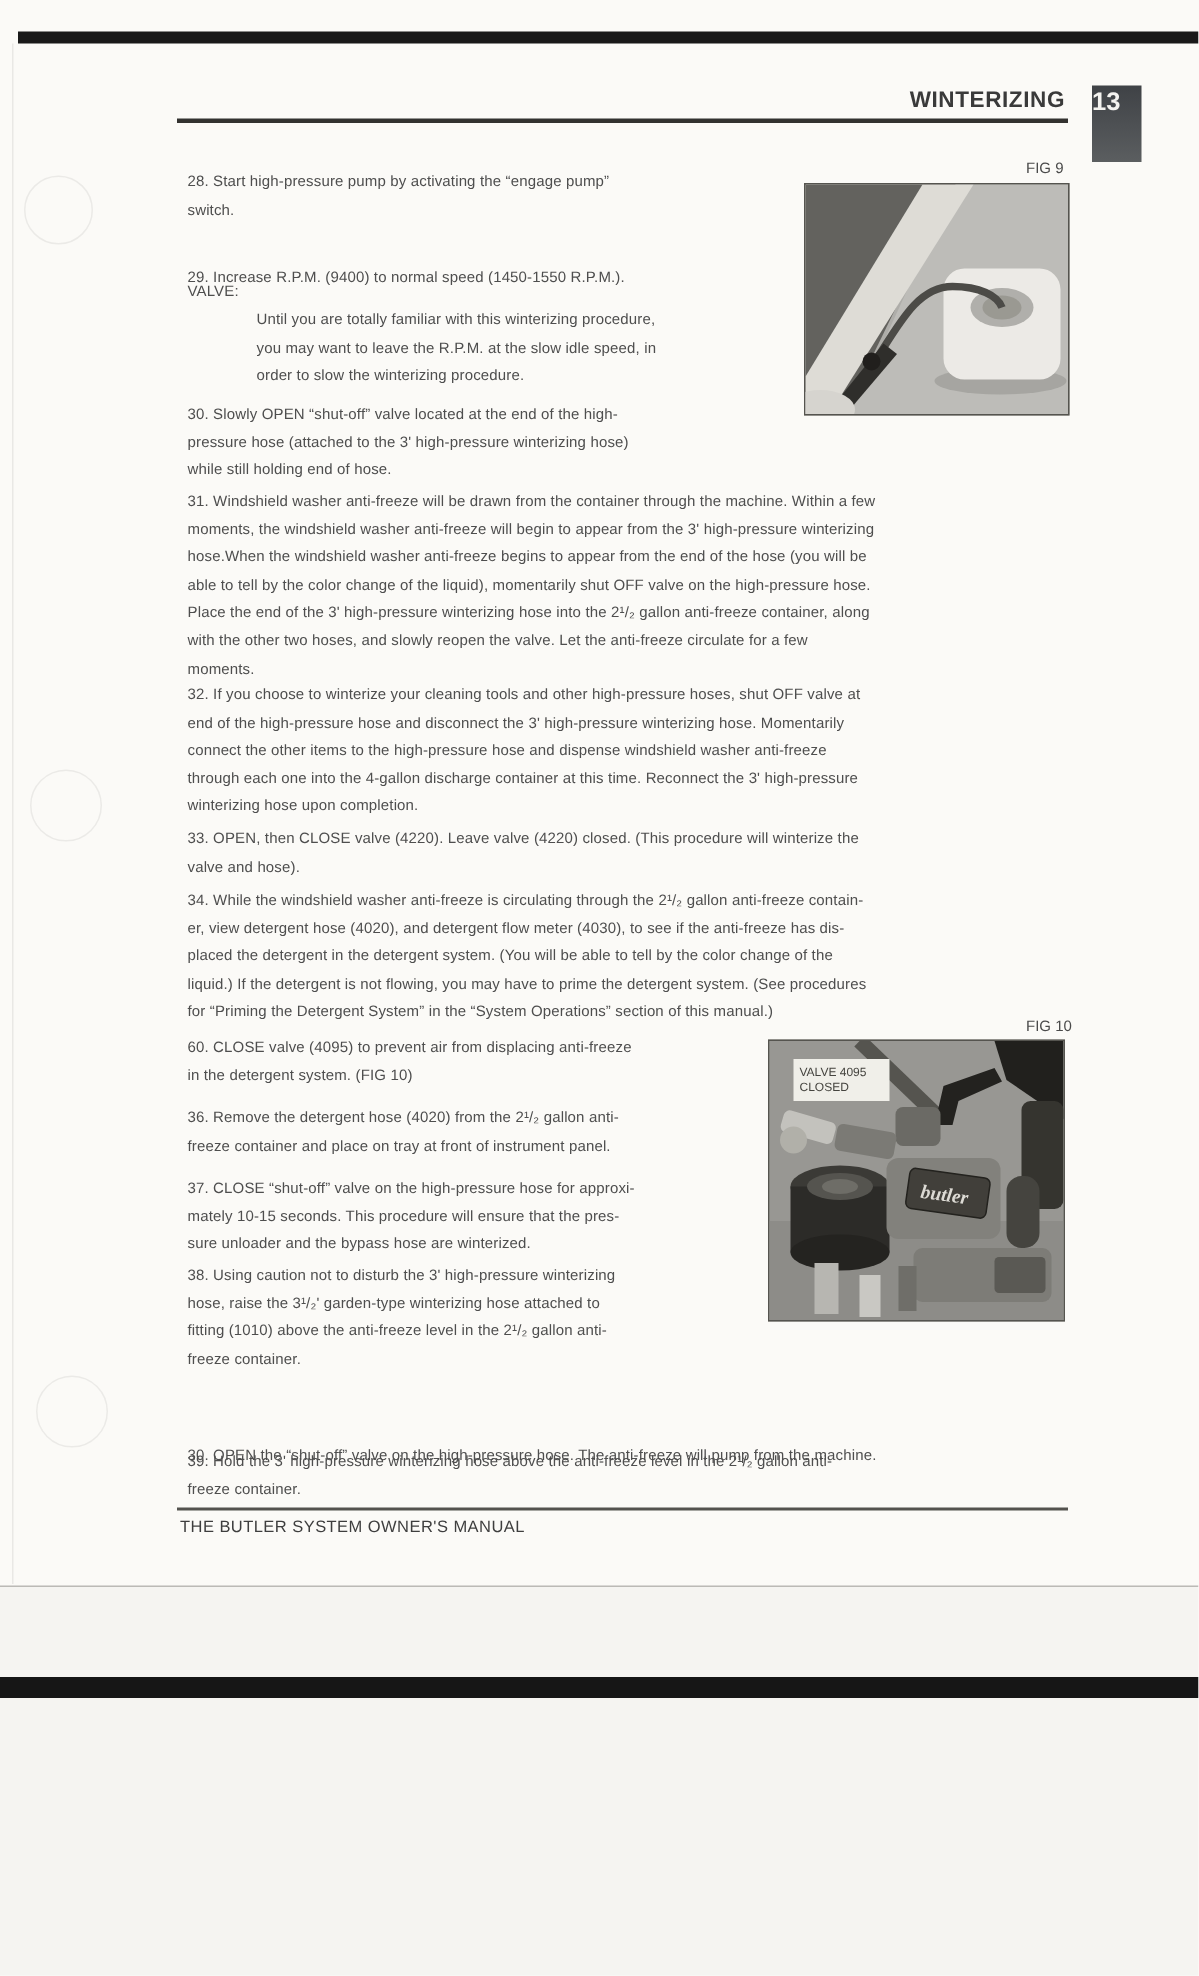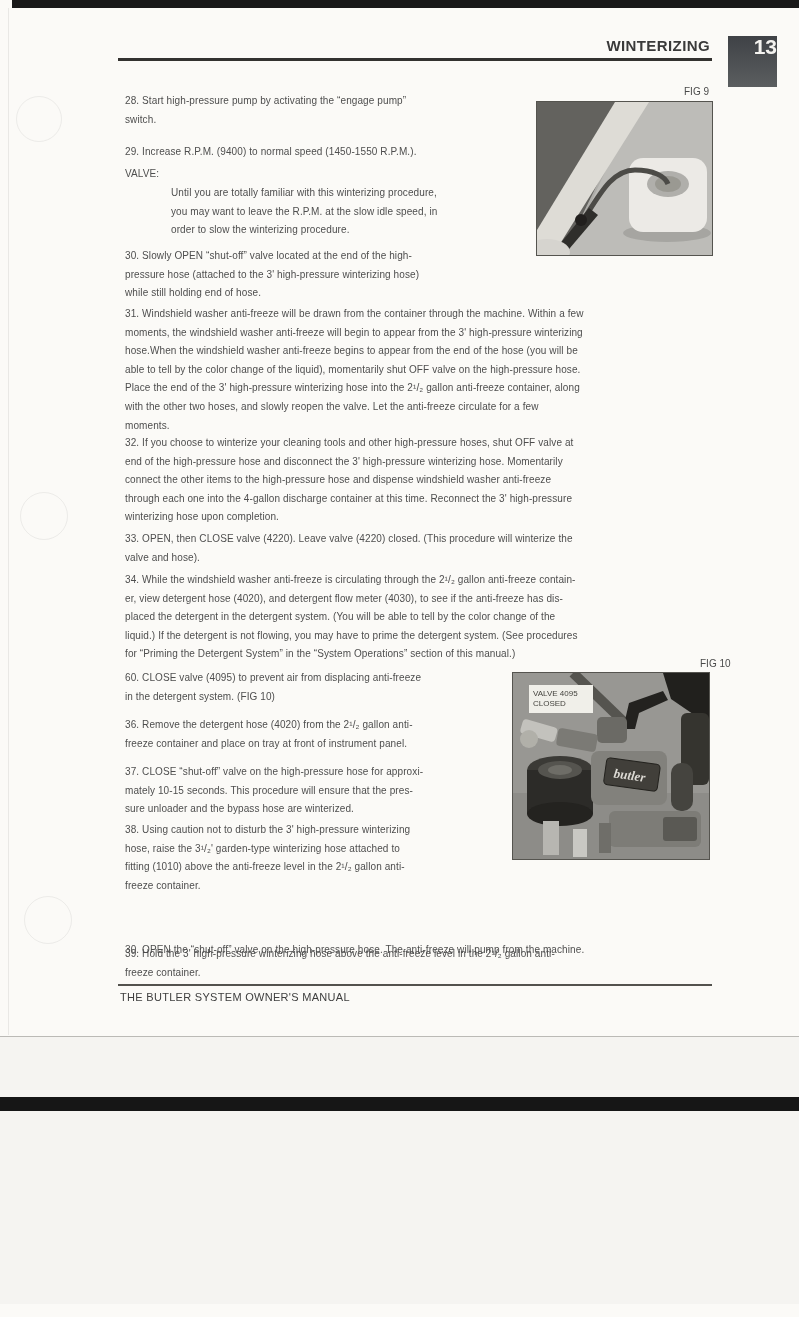--- a/index.html
+++ b/index.html
@@ -1,29 +1,29 @@
 <!DOCTYPE html>
 <html><head>
 <meta charset="utf-8">
 <style>
   html,body{margin:0;padding:0;}
   body{width:799px;height:1317px;background:#fbfaf7;overflow:hidden;
        font-family:"Liberation Sans", sans-serif;}
-  .canvas{position:relative;width:799px;height:1111px;}
+  .canvas{position:relative;width:799px;height:1111px;margin-top:21px;}
   .top-strip{position:absolute;left:12px;top:0;right:0;height:8px;background:#191919;}
   .bottom-strip{position:absolute;left:0;bottom:0;width:799px;height:14px;background:#161616;}
   .below-page{position:absolute;left:0;top:1036px;width:799px;height:267px;background:#f5f4f1;border-top:1px solid #bbbab6;}
   .page-left-edge{position:absolute;left:8px;top:8px;width:1px;height:1027px;background:rgba(0,0,0,0.07);}
   .punch{position:absolute;border:1.5px solid rgba(100,100,95,0.10);border-radius:50%;}
   .hdr-title{position:absolute;top:37px;right:89px;font-size:15px;font-weight:bold;
              color:#3a3a3a;letter-spacing:.4px;}
   .hdr-rule{position:absolute;left:118px;top:58px;width:594px;height:3px;background:#333230;}
   .pagenum{position:absolute;left:728px;top:36px;width:33px;height:51px;
            background:linear-gradient(#3f4246,#5b5e60);color:#f4f3f0;
-           font-size:21px;font-weight:bold;text-align:right;line-height:22px;padding-left:16px;}
+           font-size:17px;font-weight:bold;text-align:left;line-height:22px;}
   .figlabel{position:absolute;font-size:10px;color:#4a4a4a;}
   .photo{position:absolute;border:1px solid #55544f;background:#a5a4a0;}
   .content{position:absolute;left:125px;top:0;width:600px;}
   .step{position:absolute;margin:0;font-size:10px;line-height:18.6px;color:#4e4e4e;
         white-space:pre-wrap;letter-spacing:.1px;}
   .ftr-rule{position:absolute;left:118px;top:984px;width:594px;height:2px;background:#53524e;}
   .ftr-text{position:absolute;left:120px;top:991px;font-size:11px;font-weight:normal;
             color:#3e3e3e;letter-spacing:.3px;text-align:center;}
 </style>
 </head>
@@ -53,21 +53,21 @@
       <rect x="92" y="56" width="78" height="74" rx="14" fill="#eceae6"></rect>
       <ellipse cx="131" cy="82" rx="21" ry="13" fill="#b0afab"></ellipse>
       <ellipse cx="131" cy="82" rx="13" ry="8" fill="#9a9992"></ellipse>
       <path d="M34,136 C58,104 70,68 98,68 C116,68 128,74 131,82" stroke="#4c4b47" stroke-width="5" fill="none"></path>
       <path d="M14,153 L52,106 L61,113 L27,153 Z" fill="#2f2e2b"></path>
       <circle cx="44" cy="118" r="6" fill="#211f1d"></circle>
       <ellipse cx="10" cy="150" rx="23" ry="13" fill="#d6d4cf"></ellipse>
     </svg>
   </div>
 
-  <div class="figlabel" style="top:658px;left:700px;text-align:right;">FIG 10</div>
+  <div class="figlabel" style="top:658px;left:684px;text-align:right;">FIG 10</div>
   <div class="photo" style="left:512px;top:672px;width:196px;height:186px;">
     <svg width="196" height="186" viewBox="0 0 196 186">
       <rect width="196" height="186" fill="#989793"></rect>
       <rect x="0" y="120" width="196" height="66" fill="#8d8c88"></rect>
       <path d="M60,0 L112,50" stroke="#55544f" stroke-width="10"></path>
       <polygon points="150,0 196,0 196,52 158,26" fill="#21201d"></polygon>
       <rect x="168" y="40" width="28" height="72" rx="6" fill="#35342f"></rect>
       <rect x="158" y="90" width="22" height="48" rx="10" fill="#45443f"></rect>
       <polygon points="116,30 150,18 155,27 126,40 122,56 110,56" fill="#23221f"></polygon>
       <rect x="84" y="44" width="30" height="26" rx="5" fill="#6b6a65"></rect>
@@ -89,21 +89,21 @@
       <rect x="86" y="150" width="12" height="30" fill="#6f6e69"></rect>
       <rect x="16" y="12" width="64" height="28" fill="#f0efe9"></rect>
       <text x="20" y="23" font-size="8" fill="#45443f">VALVE 4095</text>
       <text x="20" y="33" font-size="8" fill="#45443f">CLOSED</text>
     </svg>
   </div>
 
   <div class="content">
     <p class="step" style="top:92px;width:400px;">28. Start high-pressure pump by activating the “engage pump”
 switch.</p>
-    <p class="step" style="top:143px;width:420px;">29. Increase R.P.M. (9400) to normal speed (1450-1550 R.P.M.).</p>
+    <p class="step" style="top:156px;width:420px;">29. Increase R.P.M. (9400) to normal speed (1450-1550 R.P.M.).</p>
     <p class="step" style="top:165px;width:100px;">VALVE:</p>
     <p class="step" style="top:184px;left:46px;width:360px;">Until you are totally familiar with this winterizing procedure,
 you may want to leave the R.P.M. at the slow idle speed, in
 order to slow the winterizing procedure.</p>
     <p class="step" style="top:247px;width:400px;">30. Slowly OPEN “shut-off” valve located at the end of the high-
 pressure hose (attached to the 3' high-pressure winterizing hose)
 while still holding end of hose.</p>
     <p class="step" style="top:305px;width:596px;">31. Windshield washer anti-freeze will be drawn from the container through the machine. Within a few
 moments, the windshield washer anti-freeze will begin to appear from the 3' high-pressure winterizing
 hose.When the windshield washer anti-freeze begins to appear from the end of the hose (you will be

